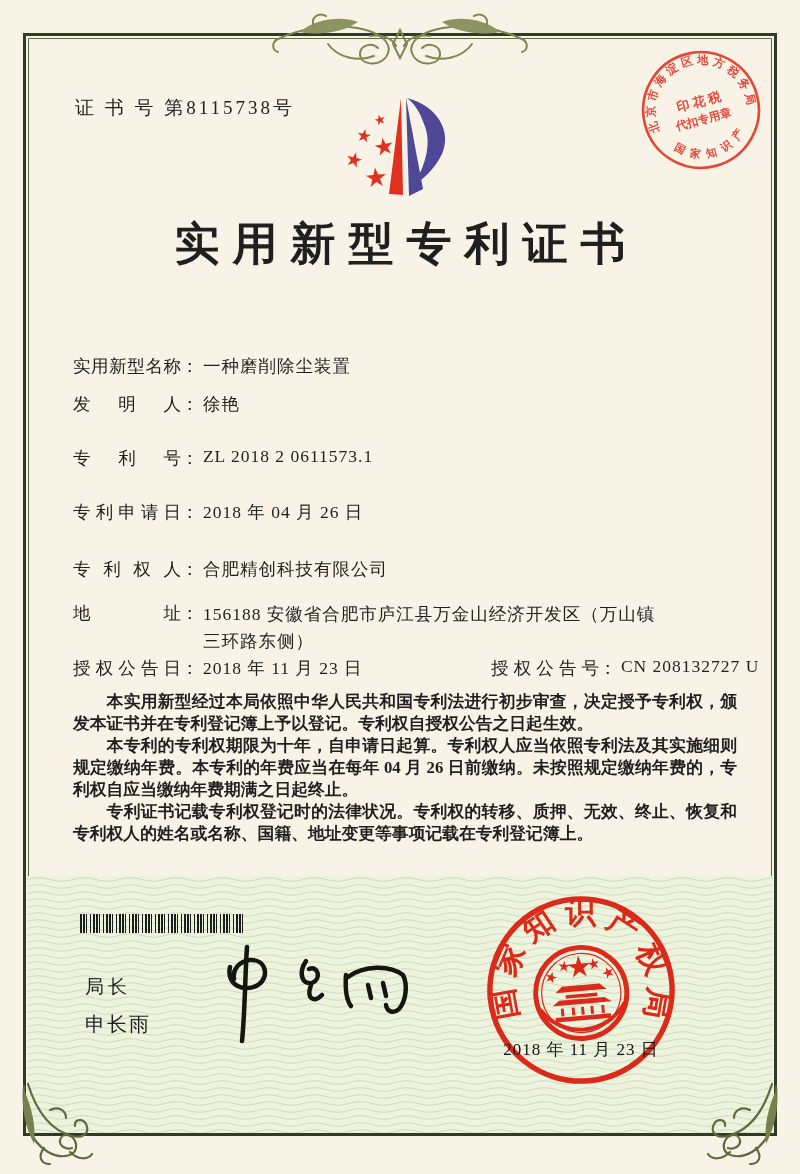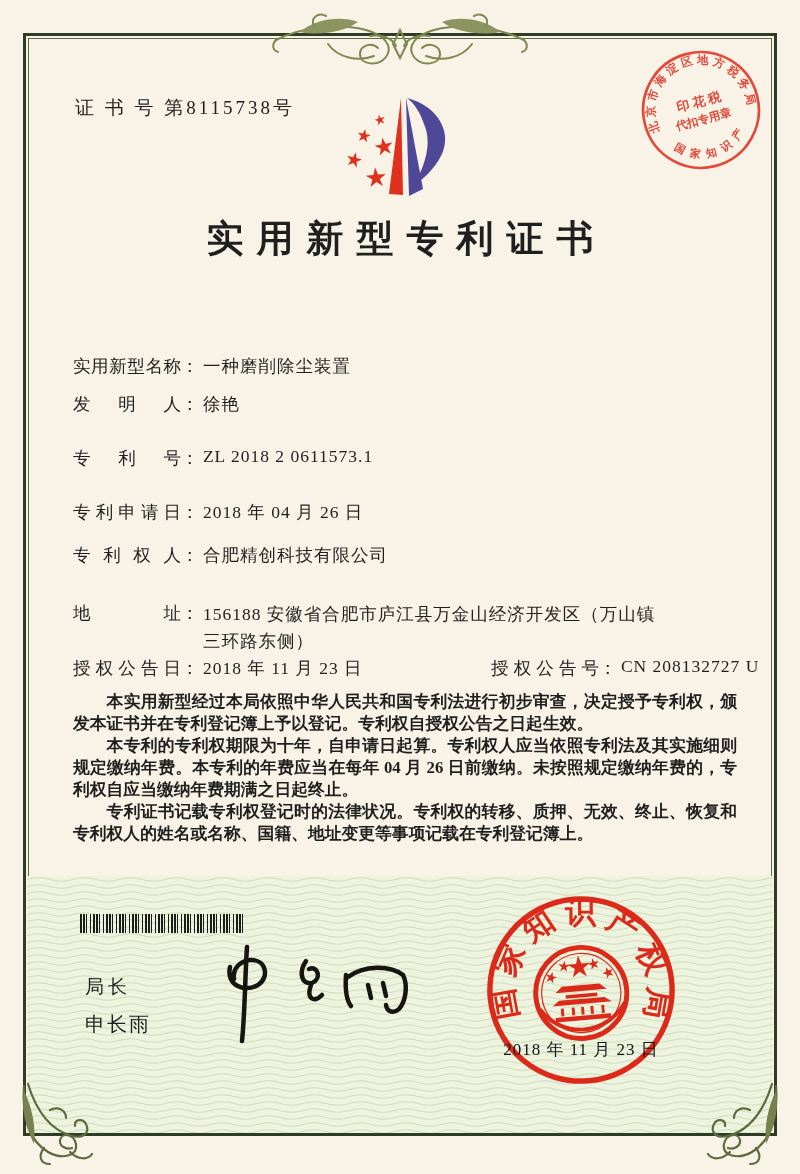--- a/index.html
+++ b/index.html
@@ -27,21 +27,21 @@
   .orn-top { position:absolute; left:270px; top:8px; width:260px; height:70px; z-index:2; }
   .orn-bl  { position:absolute; left:14px;  top:1082px; width:82px; height:86px; z-index:2; }
   .orn-br  { position:absolute; left:704px; top:1082px; width:82px; height:86px; z-index:2; }
   .cert-no {
     position:absolute; left:75px; top:95px; z-index:3;
     font-size:19px; letter-spacing:3px;
   }
   .logo { position:absolute; left:330px; top:90px; width:140px; height:110px; z-index:3; }
   .title {
     position:absolute; left:0; right:0; top:214px; text-align:center; z-index:3;
-    font-size:37px; font-weight:700; letter-spacing:13px; text-indent:13px;
+    font-size:45px; font-weight:700; letter-spacing:13px; text-indent:13px;
   }
   .fields { position:absolute; left:73px; top:330px; width:680px; z-index:3; font-size:17.5px; }
   .frow { position:absolute; left:0; white-space:nowrap; }
   .flabel {
     display:inline-block; width:108px; text-align:justify; text-align-last:justify;
     vertical-align:top;
   }
   .colon { display:inline-block; vertical-align:top; }
   .fvalue { display:inline-block; vertical-align:top; letter-spacing:1px; }
   .multiline { white-space:pre-line; line-height:27px; }
@@ -153,21 +153,21 @@
       <span class="fvalue">徐艳</span>
     </div>
     <div class="frow" style="top:116px">
       <span class="flabel">专利号</span><span class="colon">：</span>
       <span class="fvalue">ZL 2018 2 0611573.1</span>
     </div>
     <div class="frow" style="top:170px">
       <span class="flabel">专利申请日</span><span class="colon">：</span>
       <span class="fvalue">2018 年 04 月 26 日</span>
     </div>
-    <div class="frow" style="top:213px">
+    <div class="frow" style="top:227px">
       <span class="flabel">专利权人</span><span class="colon">：</span>
       <span class="fvalue">合肥精创科技有限公司</span>
     </div>
     <div class="frow" style="top:271px">
       <span class="flabel">地址</span><span class="colon">：</span>
       <span class="fvalue multiline">156188 安徽省合肥市庐江县万金山经济开发区（万山镇
 三环路东侧）</span>
     </div>
     <div class="frow" style="top:326px">
       <span class="flabel">授权公告日</span><span class="colon">：</span>

